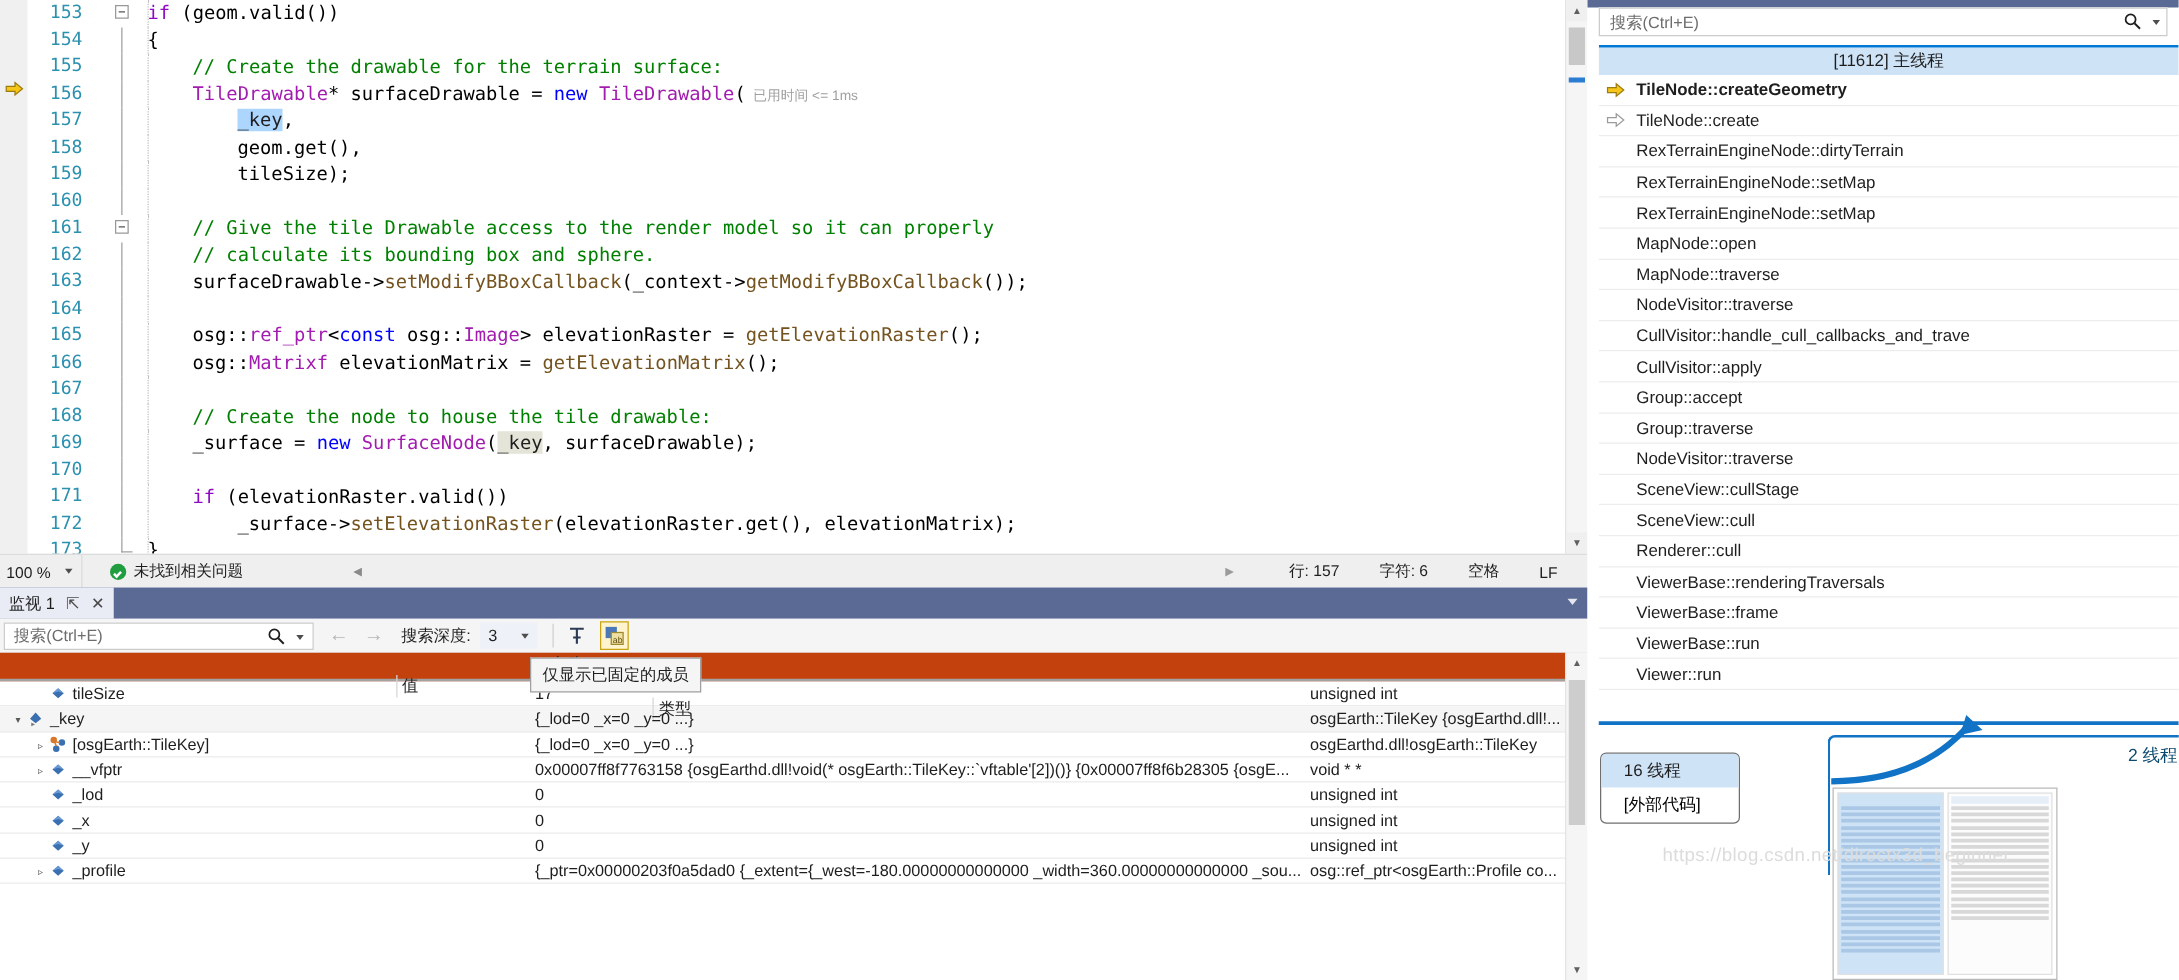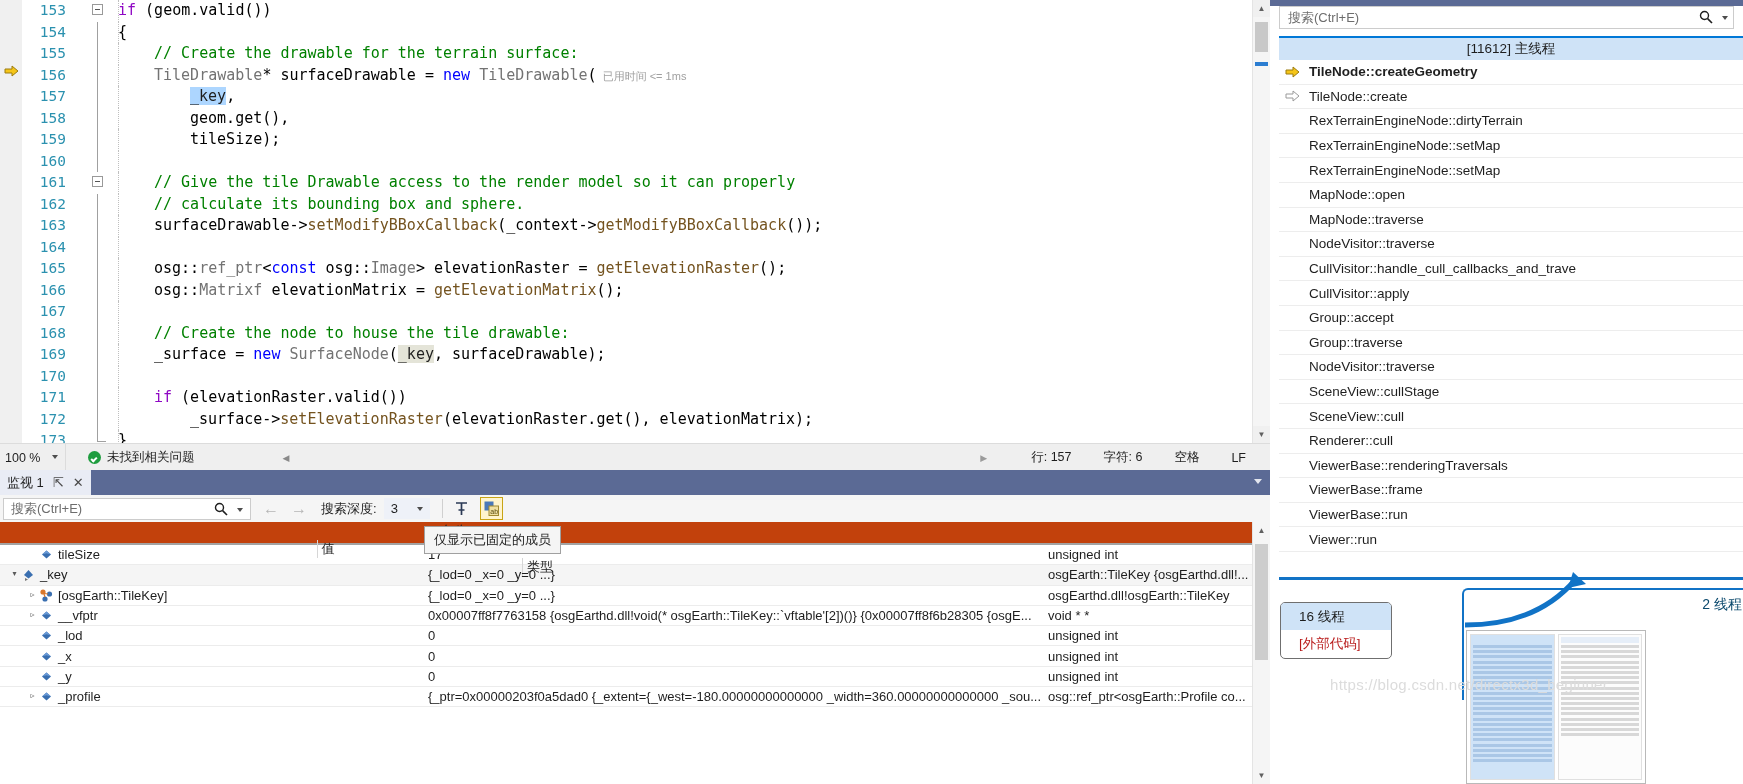--- a/index.html
+++ b/index.html
@@ -62,21 +62,21 @@
   }
   .indentguide {
     position: absolute; top: 0; width: 0; height: 21.5px;
     border-left: 1px dotted #bfbfbf;
   }
   .ctext { position: absolute; left: 96px; top: 0; }
 
   
   .kw      { color: #0000ff; }
   .kwctl   { color: #8f08c4; }
-  .type    { color: #737373; }
+  .type    { color: #a21caf; }
   .cmt     { color: #008000; }
   .fn      { color: #74531f; }
   .plain   { color: #000000; }
   .op      { color: #000000; }
   .sel     { background: #add6ff; }
   .refhl   { background: #e4e4d8; }
   .elapsed {
     color: #a0a0a0; font-size: 11px;
     font-family: "Liberation Sans", sans-serif;
   }
@@ -229,21 +229,21 @@
   .wg-head .c-val  { width: 620px; padding-left: 4px; box-sizing: border-box;
                      border-left: 1px solid #d6d6d6; }
   .wg-head .c-type { width: 209px; padding-left: 4px; box-sizing: border-box;
                      border-left: 1px solid #d6d6d6; }
   .wg-row {
     display: flex; height: 19.3px; align-items: center;
     font-size: 13px; border-bottom: 1px solid #ececec;
   }
   .wg-row.alt { background: #f5f5f5; }
   .wg-row .c-name {
-    width: 424px; box-sizing: border-box; display: flex; align-items: flex-start;
+    width: 424px; box-sizing: border-box; display: flex; align-items: flex-end;
     overflow: hidden; white-space: nowrap;
   }
   .wg-row .c-val {
     width: 620px; box-sizing: border-box; padding-left: 4px;
     overflow: hidden; white-space: nowrap; text-overflow: ellipsis;
   }
   .wg-row .c-type {
     width: 209px; box-sizing: border-box; padding-left: 4px;
     overflow: hidden; white-space: nowrap; text-overflow: ellipsis;
   }
@@ -324,21 +324,21 @@
     position: absolute; left: 10px; top: 602px; width: 110px; height: 55px;
     border: 1px solid #6f6f6f; border-radius: 5px; background: #ffffff;
     overflow: hidden;
   }
   .ext-box .eb-title {
     height: 27px; background: #cfe3f7; display: flex; align-items: center;
     padding-left: 18px; font-size: 13.5px; color: #1e1e1e;
   }
   .ext-box .eb-sub {
     height: 27px; display: flex; align-items: center;
-    padding-left: 18px; font-size: 13.5px; color: #b91c1c;
+    padding-left: 18px; font-size: 13.5px; color: #000000;
   }
   .two-thread-box {
     position: absolute; left: 192px; top: 588px; width: 290px; height: 110px;
     border: 2px solid #1173c6; border-radius: 6px 0 0 0; background: #ffffff;
     border-right: none; border-bottom: none;
   }
   .two-thread-box .tt-label {
     position: absolute; right: 12px; top: 6px;
     font-size: 14px; color: #0c4a6e;
   }

